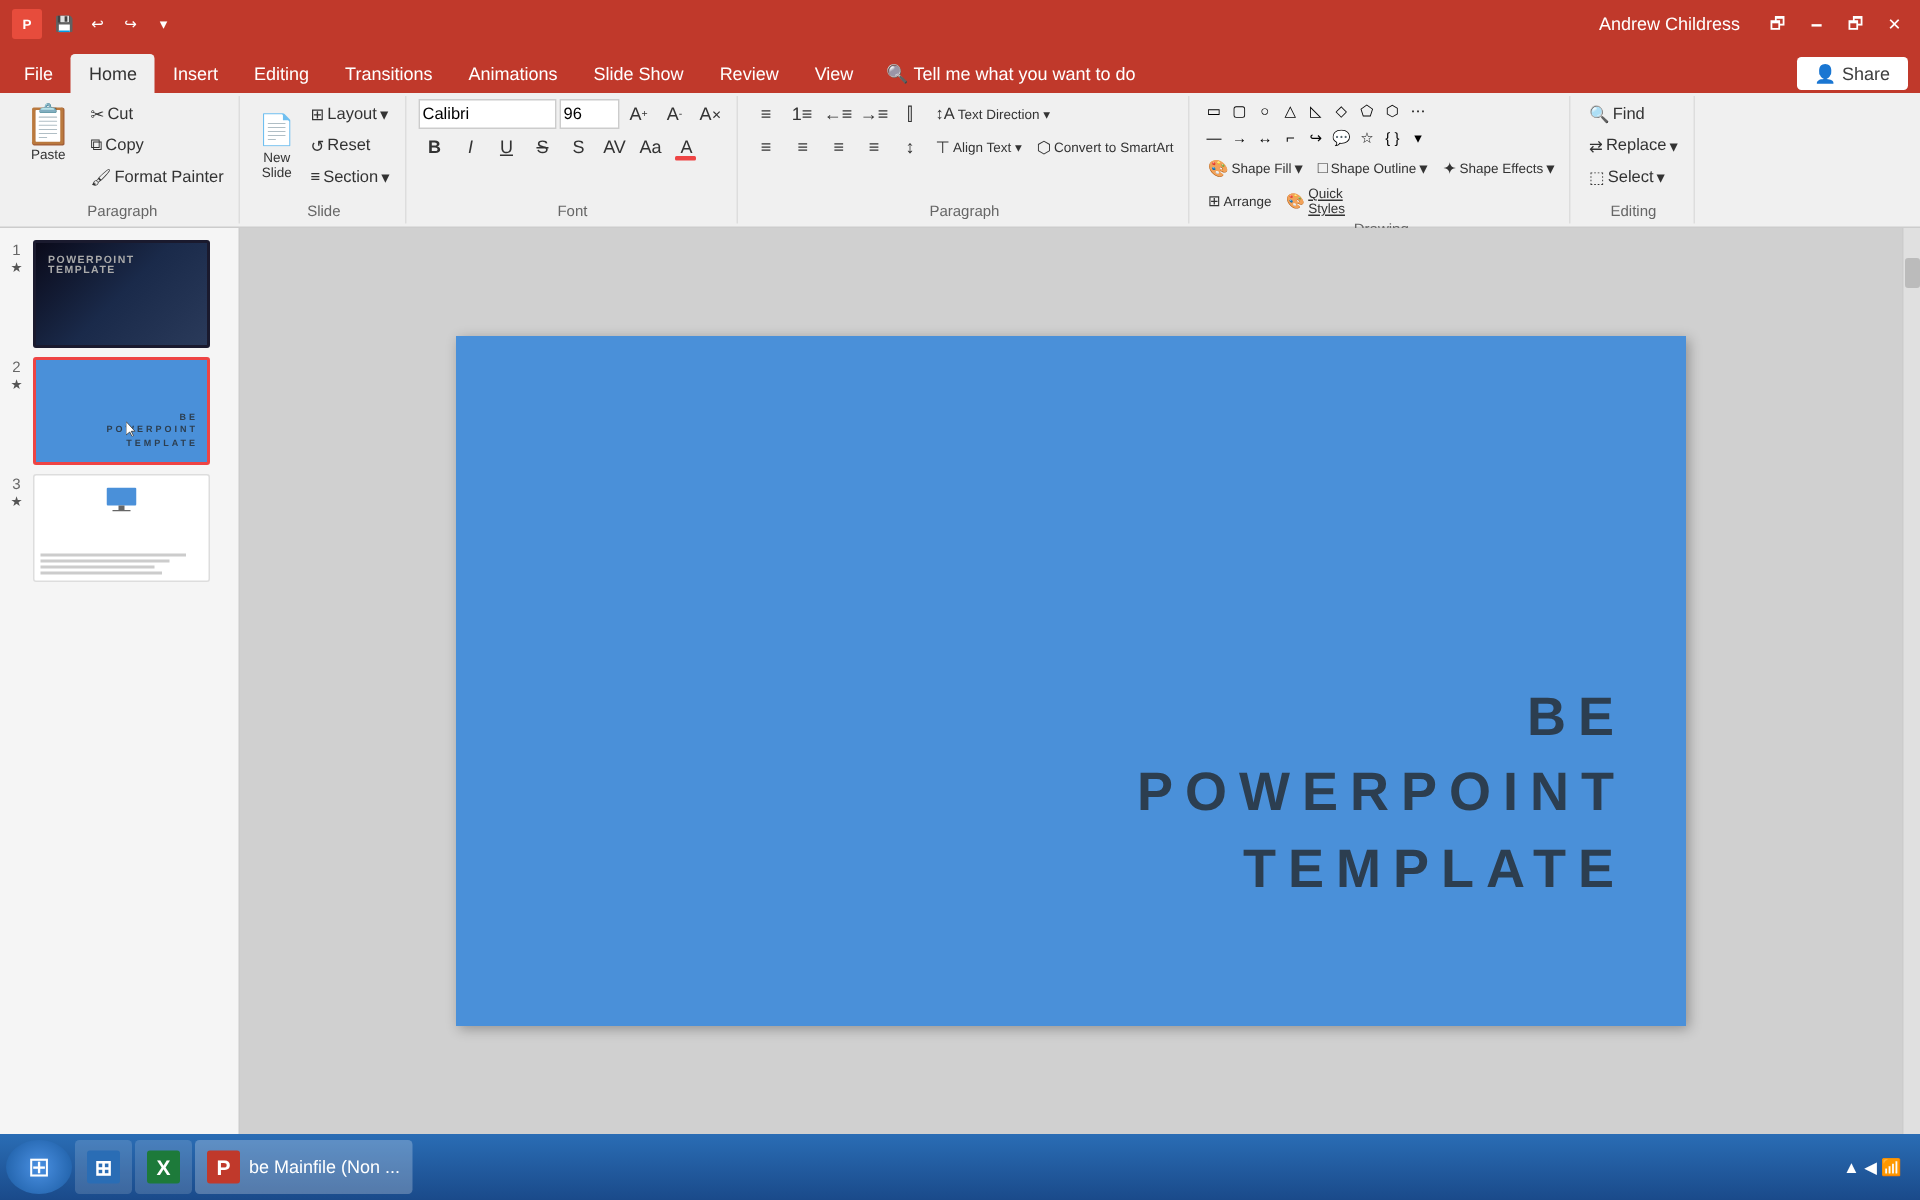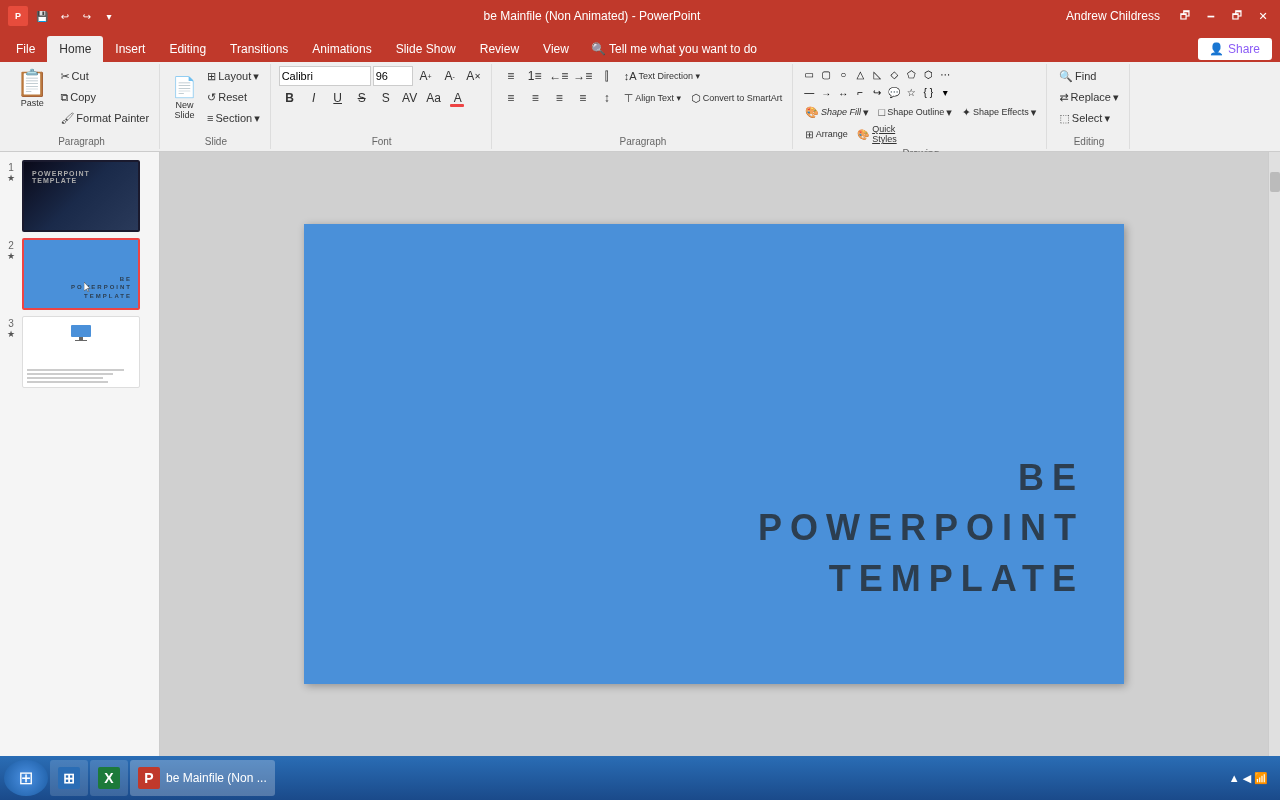--- a/index.html
+++ b/index.html
@@ -44,21 +44,21 @@
     .ribbon-tab.active {
       background: #f0f0f0;
       color: #333;
     }
     #share-btn {
       margin-left: auto;
       margin-right: 8px;
       margin-bottom: 2px;
       padding: 3px 12px;
       background: white;
-      color: #8b5cf6;
+      color: #404040;
       border: none;
       border-radius: 3px;
       font-size: 12px;
       cursor: pointer;
       display: flex;
       align-items: center;
       gap: 4px;
       height: 22px;
     }
     #tell-me {
@@ -310,21 +310,20 @@
 <div id="title-bar">
   <div id="title-bar-left">
     <div class="title-icon">P</div>
     <div class="quick-access">
       <div class="qa-btn">💾</div>
       <div class="qa-btn">↩</div>
       <div class="qa-btn">↪</div>
       <div class="qa-btn">▾</div>
     </div>
   </div>
-  <div id="title-bar-center">be Mainfile (Non Animated) - PowerPoint</div>
   <div id="title-bar-right">
     <div style="font-size:12px;color:white;margin-right:8px;">Andrew Childress</div>
     <div class="title-btn">🗗</div>
     <div class="title-btn">🗕</div>
     <div class="title-btn">🗗</div>
     <div class="title-btn">✕</div>
   </div>
 </div>
 
 <div id="ribbon-tabs">
@@ -468,21 +467,21 @@
         <div class="shape-btn">⌐</div>
         <div class="shape-btn">↪</div>
         <div class="shape-btn">💬</div>
         <div class="shape-btn">☆</div>
         <div class="shape-btn">{ }</div>
         <div class="shape-btn">▾</div>
       </div>
       <div style="display:flex;gap:2px;align-items:center;">
         <div class="r-btn-sm">
           <span>🎨</span>
-          <span style="font-size:9px;font-style:italic;">Shape Fill</span>
+          <span style="font-size:9px;">Shape Fill</span>
           <span>▾</span>
         </div>
         <div class="r-btn-sm">
           <span>□</span>
           <span style="font-size:9px;">Shape Outline</span>
           <span>▾</span>
         </div>
         <div class="r-btn-sm">
           <span>✦</span>
           <span style="font-size:9px;">Shape Effects</span>

